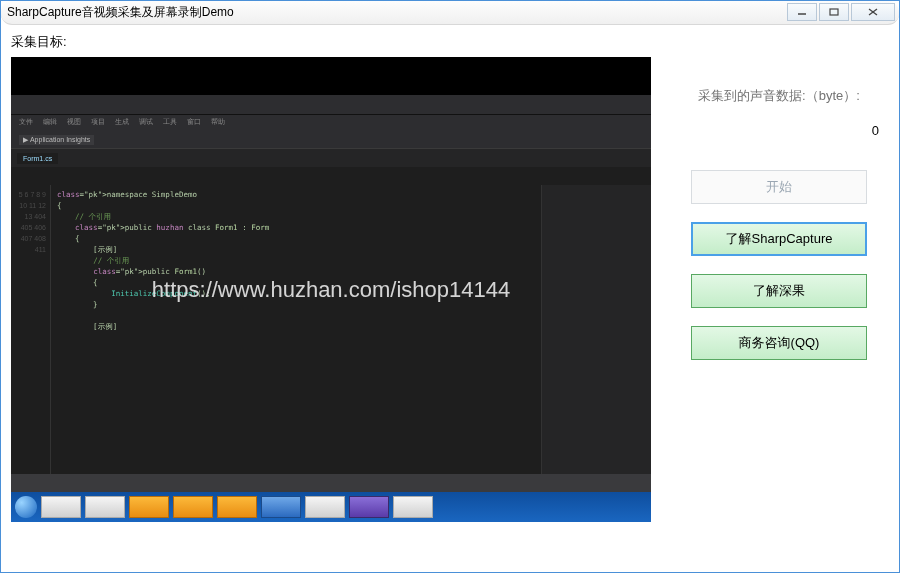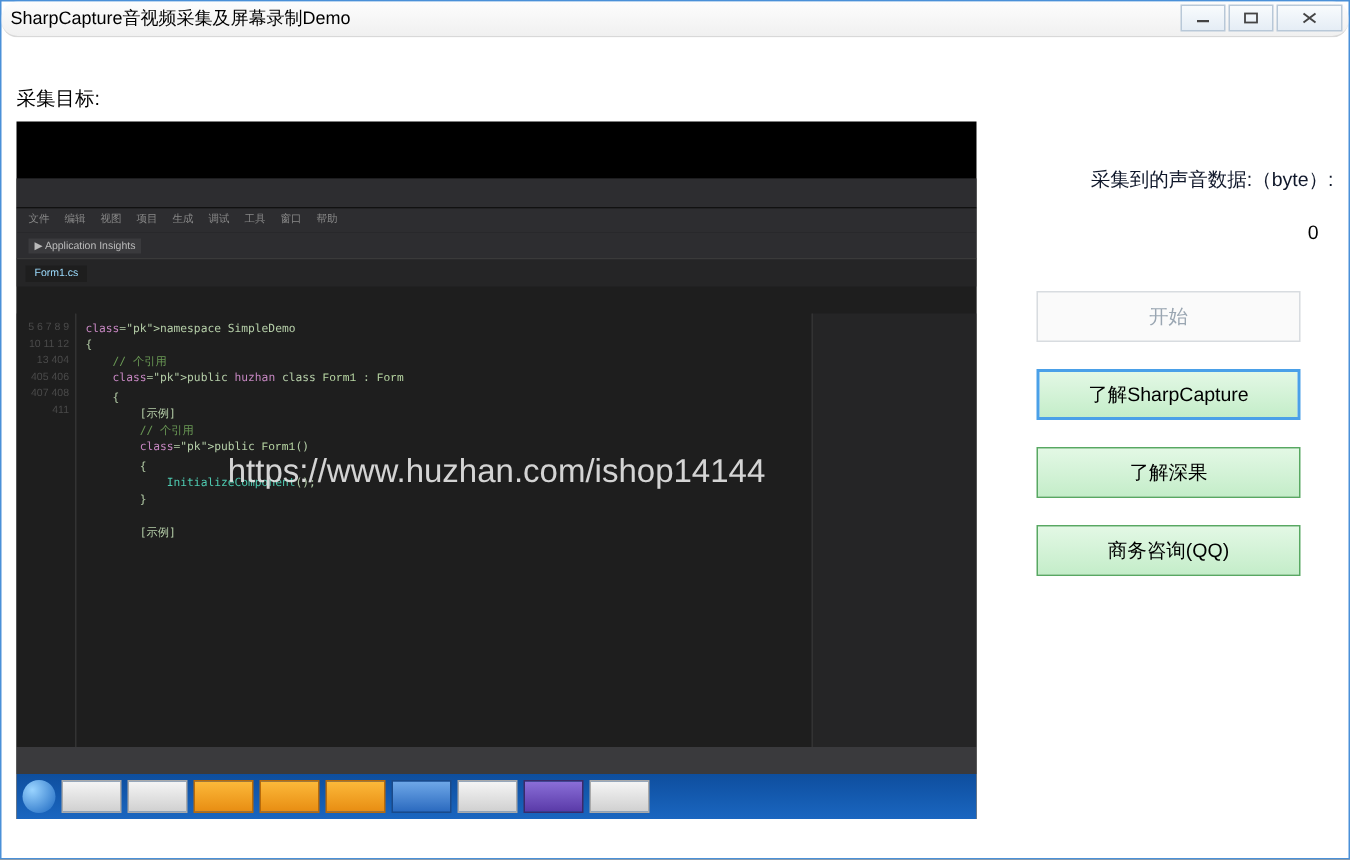--- a/index.html
+++ b/index.html
@@ -8,53 +8,53 @@
   .window { width: 900px; height: 573px; border: 1px solid #4a90d8; background: #fff; display: flex; flex-direction: column; }
 
   .titlebar { height: 24px; background: linear-gradient(#fdfdfd, #f0f0f0); border-bottom: 1px solid #d8d8d8; display: flex; align-items: center; padding-left: 6px; border-radius: 11px; }
   .title-text { font-size: 12px; color: #000; flex: 1; }
   .win-controls { display: flex; height: 20px; margin-right: 4px; }
   .win-btn { width: 30px; height: 18px; margin-left: 2px; border: 1px solid #b8c8d8; background: linear-gradient(#f8fbfd, #e5edf5); display: flex; align-items: center; justify-content: center; font-size: 11px; color: #333; cursor: pointer; }
   .win-btn.close { width: 44px; }
 
   .client { flex: 1; padding: 8px 10px 10px 10px; display: flex; flex-direction: column; }
 
-  .top-row { display: flex; align-items: flex-start; gap: 10px; margin-bottom: 6px; margin-top: 24px; }
+  .top-row { display: flex; align-items: flex-start; gap: 10px; margin-bottom: 6px; }
   .label-target { font-size: 13px; color: #000; }
   .combo { width: 220px; height: 24px; border: 1px solid #c0c8d0; background: linear-gradient(#fdfdfd,#f1f5f9); display: flex; align-items: center; padding: 0 6px; position: relative; }
   .combo-text { flex: 1; font-size: 13px; color: #000; }
   .combo-arrow { width: 14px; text-align: center; color: #666; font-size: 9px; }
 
   .content-row { flex: 1; display: flex; gap: 18px; }
 
   .preview-box { width: 640px; height: 465px; background: #000; position: relative; overflow: hidden; }
   .watermark { position: absolute; top: 50%; left: 50%; transform: translate(-50%, -50%); color: #e8e8e8; font-size: 22px; font-family: "Arial", sans-serif; white-space: nowrap; opacity: 0.9; text-align: right; }
 
   .vs-shot { position: absolute; left: 0; right: 0; top: 38px; bottom: 30px; background: #1e1e1e; }
   .vs-bar { height: 20px; background: #2d2d30; border-bottom: 1px solid #111; }
   .vs-menu { height: 16px; background: #2d2d30; display:flex; gap:10px; padding:2px 8px; font-size:7px; color:#888;}
   .vs-toolbar { height: 18px; background: #2d2d30; border-bottom:1px solid #3a3a3a; display:flex; align-items:center; gap:6px; padding:0 8px;}
   .vs-toolbar .chip{font-size:7px;color:#bbb;background:#3a3a3d;padding:1px 4px;}
   .vs-tabrow { height:18px; background:#252526; display:flex; align-items:center; gap:8px; padding-left:6px;}
   .vs-tab { font-size:7px; color:#9cdcfe; padding:2px 6px; background:#1e1e1e;}
   .vs-body { position:absolute; top:90px; bottom:18px; left:0; right:0; display:flex;}
   .vs-gutter { width:40px; background:#1e1e1e; color:#4a4a4a; font-size:7px; text-align:right; padding:4px 4px 0 0; line-height:11px; border-right:1px solid #333;}
   .vs-code { flex:1; padding:4px 6px; font-size:7.5px; color:#b5cea8; line-height:11px; white-space:pre; font-family:Consolas,monospace;}
-  .kw{color:#4ec9b0;} .pk{color:#c586c0;} .cm{color:#6a9955;} .tp{color:#b8d7a3;font-family:Liberation Mono, monospace;}
+  .kw{color:#4ec9b0;} .pk{color:#c586c0;} .cm{color:#6a9955;} .tp{color:#b8d7a3;}
   .vs-rpanel{width:110px;background:#252526;border-left:1px solid #333;}
   .vs-status{position:absolute;bottom:0;left:0;right:0;height:18px;background:#3a3a3d;}
   .taskbar{position:absolute;left:0;right:0;bottom:0;height:30px;background:linear-gradient(#0e4e9e,#1a66c0);display:flex;align-items:center;padding:0 4px;gap:4px;}
   .tb-orb{width:22px;height:22px;border-radius:50%;background:radial-gradient(circle at 30% 30%,#9ad4ff,#1a66c0);}
   .tb-item{width:40px;height:22px;background:linear-gradient(#fcb93a,#e88d12);border:1px solid #b86b0a;}
   .tb-item.g{background:linear-gradient(#f5f5f5,#d0d0d0);border-color:#aaa;}
   .tb-item.b{background:linear-gradient(#6fa8e8,#2b6abf);border-color:#1a4a8a;}
   .tb-item.p{background:linear-gradient(#8a6fd8,#5a3aa8);border-color:#3a2a6a;}
 
   .side { flex: 1; display: flex; flex-direction: column; align-items: stretch; padding-top: 30px; gap: 18px; }
-  .audio-label { font-size: 13px; color: #0f172a; text-align: right; }
+  .audio-label { font-size: 13px; color: #737373; text-align: center; }
   .audio-count { font-size: 13px; color: #000; text-align: right; padding-right: 10px; }
 
   .btn-col { display:flex; flex-direction:column; gap:18px; margin-top:14px; align-items:center;}
   .btn { width: 176px; height: 34px; border: 1px solid #a4b2bf; background: linear-gradient(#fdfdfe,#ecf3f9); font-size: 13px; display:flex; align-items:center; justify-content:center; cursor:pointer;}
   .btn.disabled { color: #9aa6b2; background: #fafafa; border-color:#d8dce0; }
   .btn.stop { background: linear-gradient(#d6ecfb,#b3dbf6,#a1d2f2); border-color:#5aa5d8; }
   .btn.green { background: linear-gradient(#e3f8e5,#c4edc9); border-color:#58a862; }
   .btn.focus { border: 2px solid #4aa0e8; }
 </style>
 </head>

